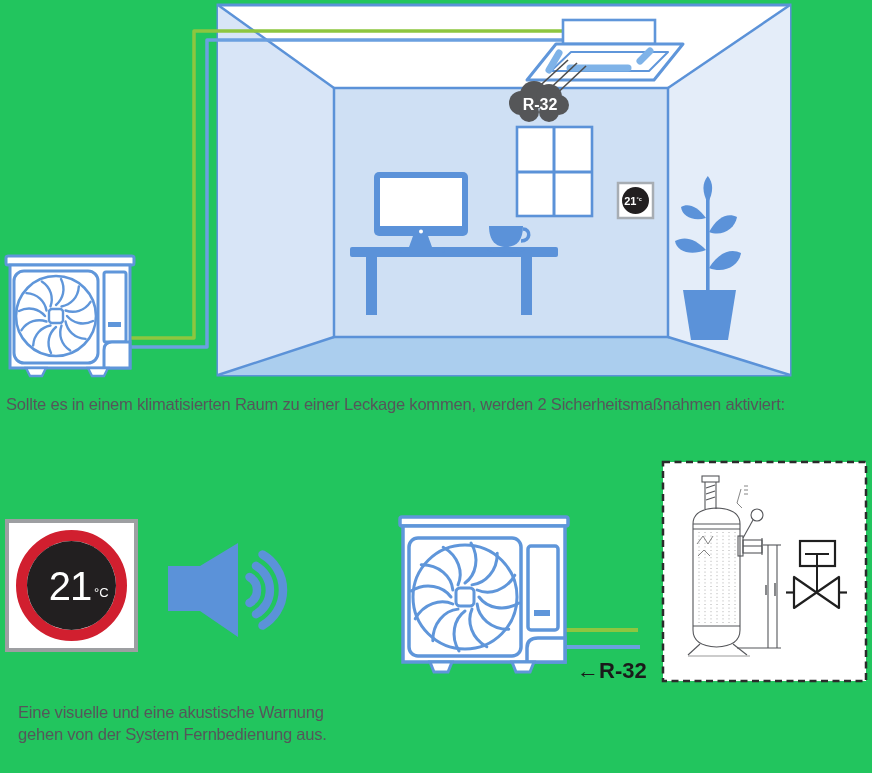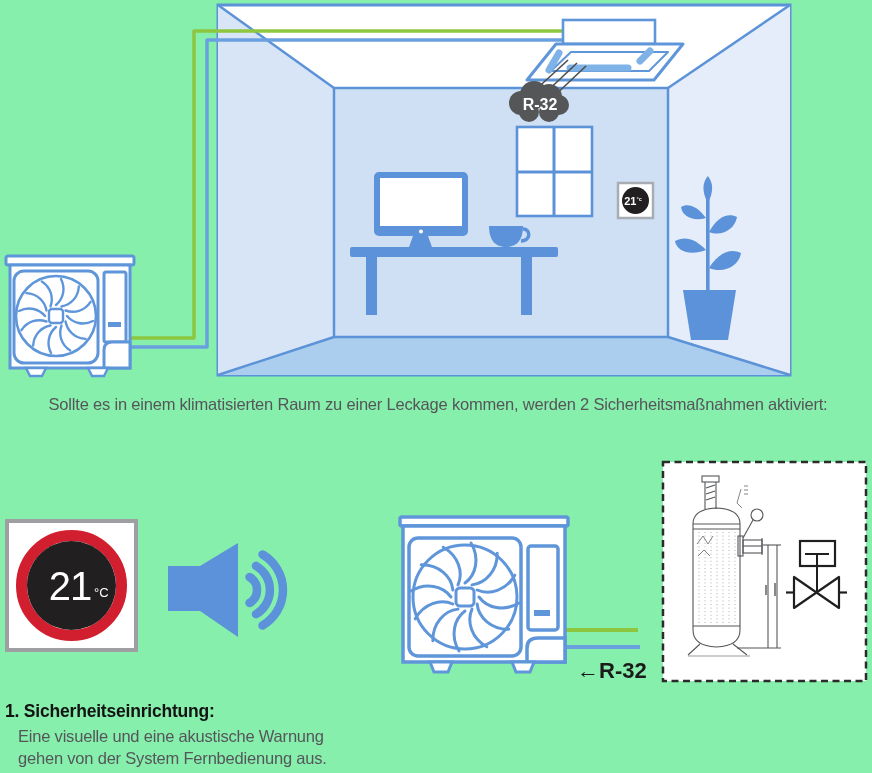--- a/index.html
+++ b/index.html
@@ -1,24 +1,24 @@
 <!DOCTYPE html>
 <html><head>
 <meta charset="utf-8">
 <style>
   html,body{margin:0;padding:0;background:#fff;}
   .stage{
-    position:relative;width:872px;height:773px;background:#86efac;overflow:hidden;
+    position:relative;width:872px;height:773px;background:#22c55e;overflow:hidden;
     font-family:"Liberation Sans",sans-serif;
   }
   .stage svg{position:absolute;left:0;top:0;display:block;}
   svg text{font-family:"Liberation Sans",sans-serif;}
   .caption{
     position:absolute;left:6px;top:395px;width:864px;
-    font-size:16.5px;color:#55565a;letter-spacing:-0.2px;white-space:nowrap;text-align:center;
+    font-size:16.5px;color:#55565a;letter-spacing:-0.2px;white-space:nowrap;
   }
   .label{position:absolute;width:400px;}
   .label-title{font-size:17.5px;font-weight:bold;color:#131313;margin-bottom:3px;letter-spacing:-0.2px;}
   .label-line{font-size:16.5px;color:#55565a;line-height:22px;letter-spacing:-0.2px;white-space:nowrap;margin-left:13px;}
   .label1{left:5px;top:701px;}
   .label2{left:399px;top:701px;}
 </style>
 </head>
 <body>
 
@@ -260,19 +260,18 @@
       <polygon points="839,577 839,608 816.5,592.5" stroke-width="2.2" stroke-linejoin="round"></polygon>
       <line x1="786" y1="592.5" x2="794" y2="592.5" stroke-width="2.2"></line>
       <line x1="839" y1="592.5" x2="847" y2="592.5" stroke-width="2.2"></line>
     </g>
   </g>
 </svg>
 
 <div class="caption">Sollte es in einem klimatisierten Raum zu einer Leckage kommen, werden 2 Sicherheitsmaßnahmen aktiviert:</div>
 
 <div class="label label1">
-  <div class="label-title">1. Sicherheitseinrichtung:</div>
   <div class="label-line">Eine visuelle und eine akustische Warnung</div>
   <div class="label-line">gehen von der System Fernbedienung aus.</div>
 </div>
 
 
 </div>
 
 </body></html>

